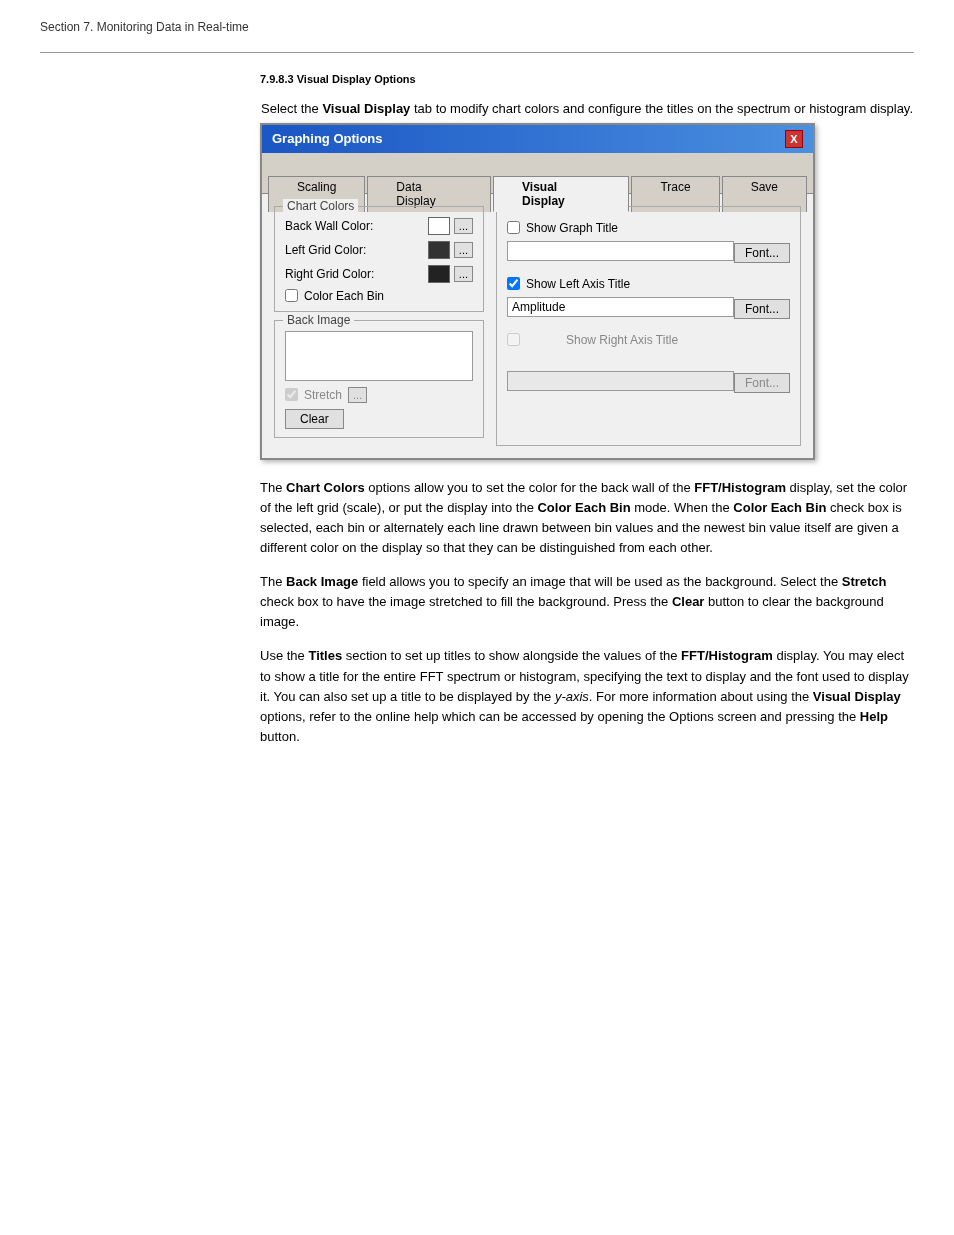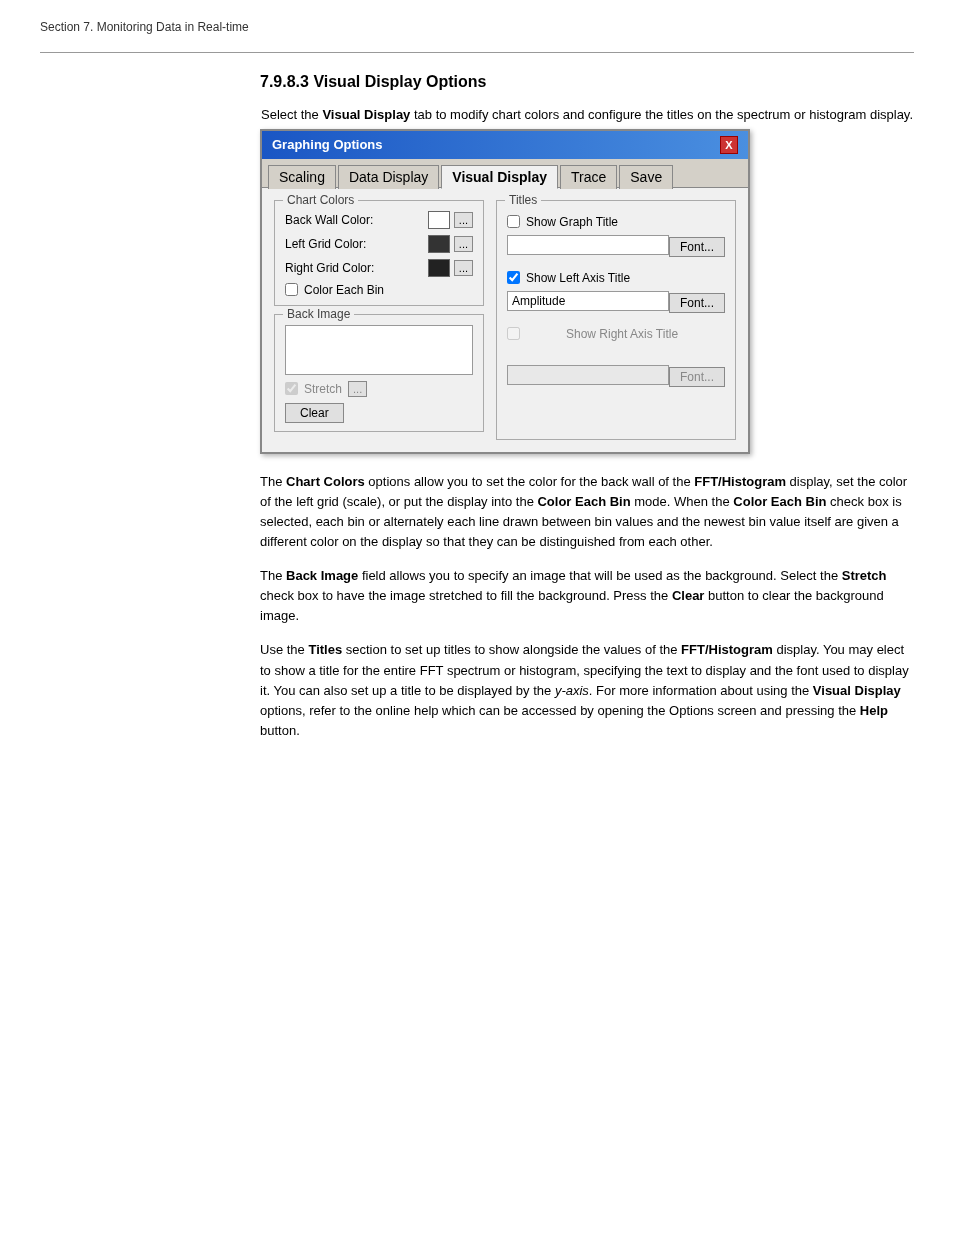--- a/index.html
+++ b/index.html
@@ -15,40 +15,40 @@
 
     .page-header {
       font-size: 12px;
       color: #333;
       border-bottom: 1px solid #999;
       padding-bottom: 18px;
       margin-bottom: 20px;
     }
 
     .section-title {
-      font-size: 16px;
+      font-size: 11px;
       font-weight: bold;
       margin-bottom: 14px;
     }
 
     .content-area {
       margin-left: 220px;
     }
 
     .intro-text {
       font-size: 13px;
       line-height: 1.5;
       margin-bottom: 4px;
       text-align: center;
     }
 
     
     .dialog {
       border: 2px solid #888;
-      width: 490px;
+      width: 555px;
       background: #f0f0f0;
       margin-bottom: 18px;
       box-shadow: 2px 2px 5px rgba(0,0,0,0.3);
     }
 
     .dialog-titlebar {
       background: linear-gradient(to right, #1a56c4, #4a8fe0);
       color: #fff;
       padding: 5px 10px;
       font-size: 13px;
@@ -74,28 +74,28 @@
 
     .dialog-tabs {
       display: flex;
       background: #d4d0c8;
       border-bottom: 1px solid #888;
       padding: 4px 6px 0 6px;
       gap: 2px;
     }
 
     .dialog-tab {
-      padding: 3px 10px;
-      font-size: 14px;
+      padding: 3px 28px;
+      font-size: 12px;
       border: 1px solid #888;
       border-bottom: none;
       background: #d4d0c8;
       cursor: pointer;
       position: relative;
-      top: 2px;
+      top: 19px;
     }
 
     .dialog-tab.active {
       background: #f0f0f0;
       font-weight: bold;
       border-bottom: 1px solid #f0f0f0;
       z-index: 1;
     }
 
     .dialog-body {

